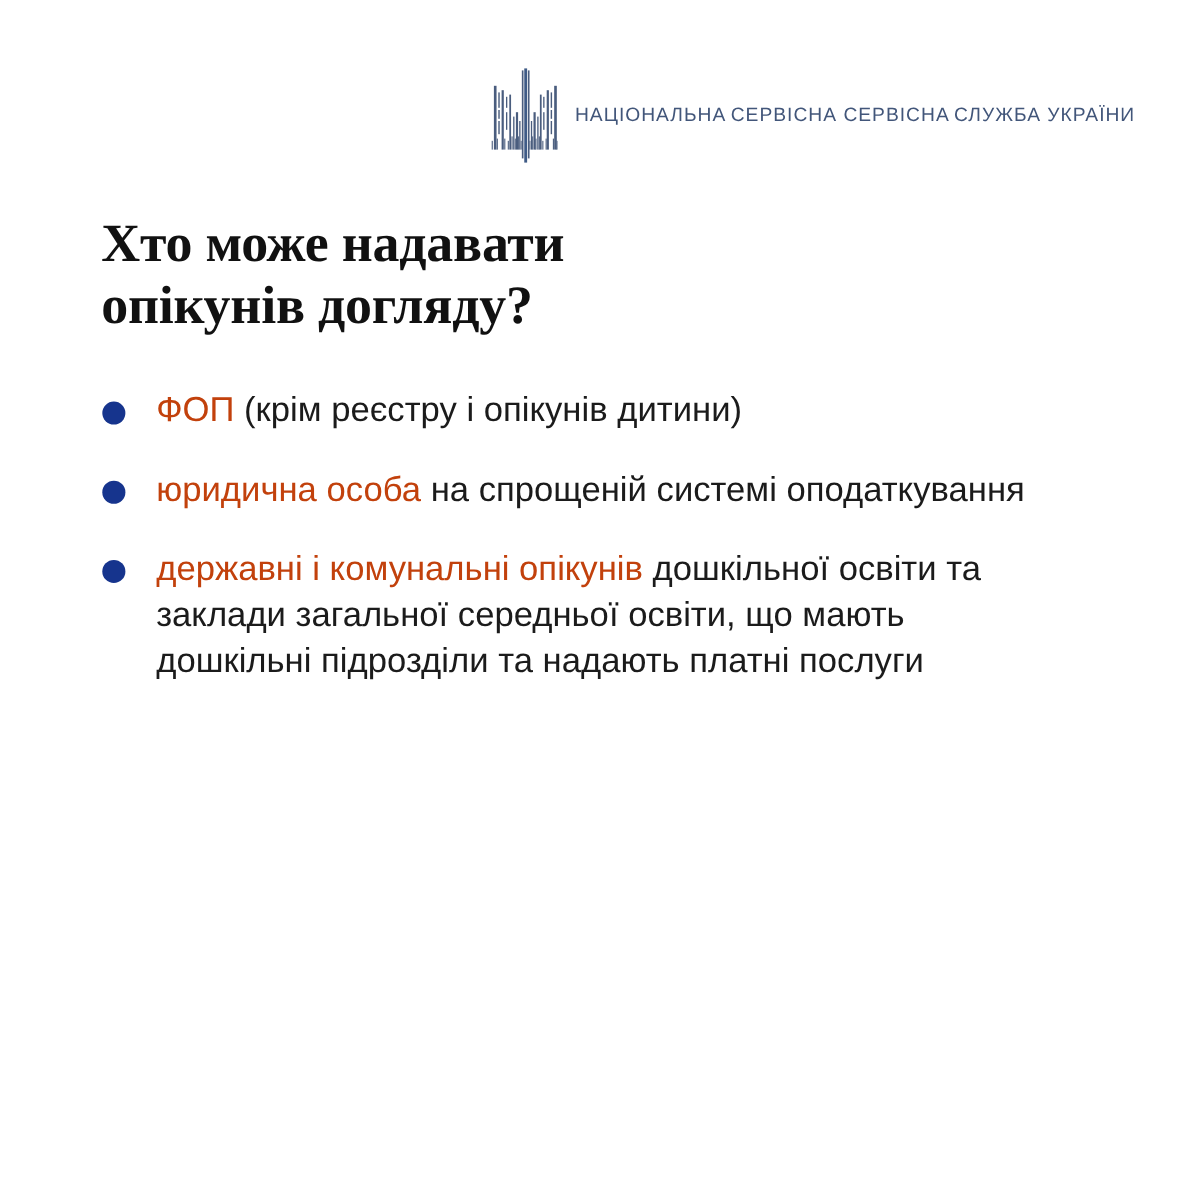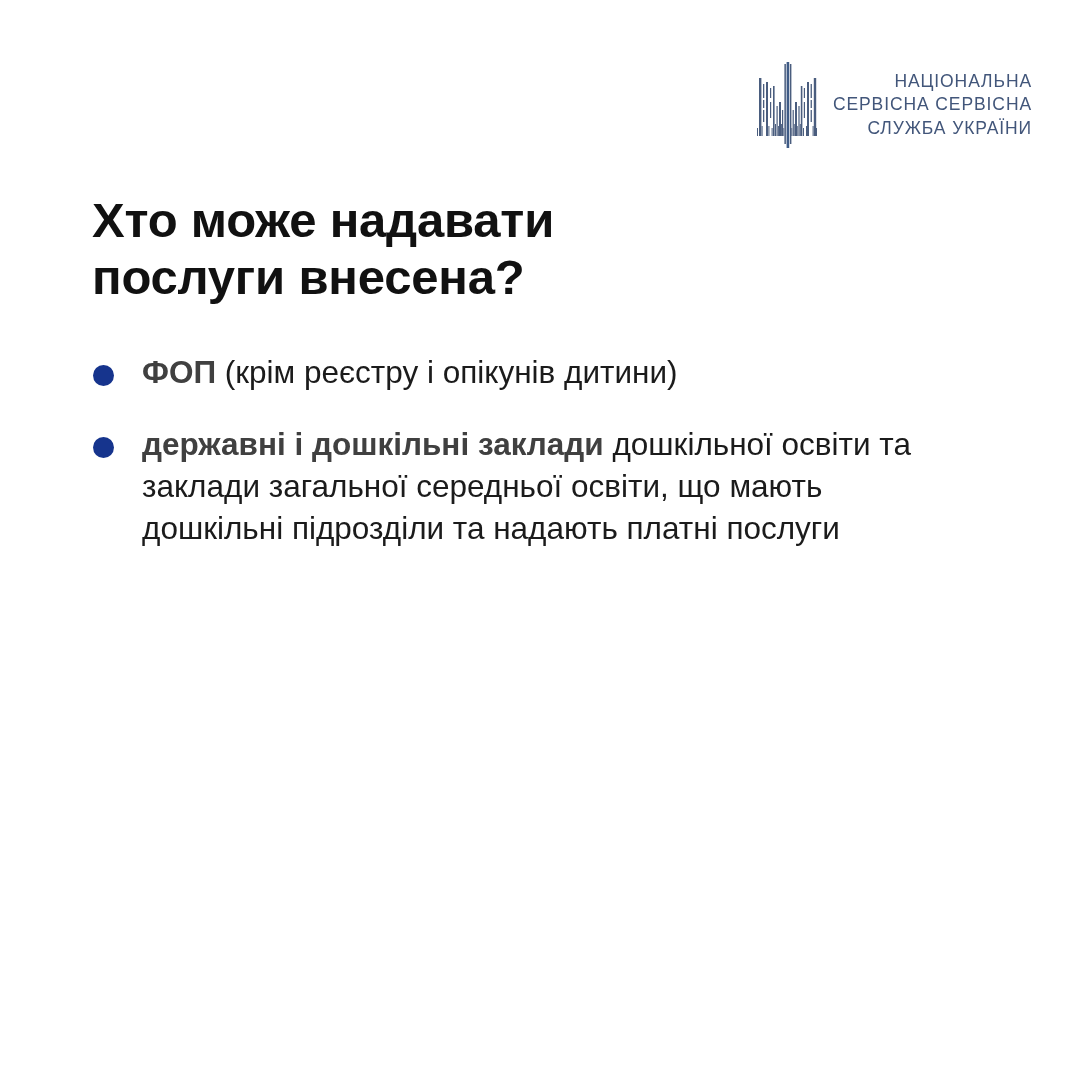--- a/index.html
+++ b/index.html
@@ -34,43 +34,42 @@
     gap: 16px;
   }
   .logo-mark {
     width: 62px;
     height: 86px;
     display: block;
     flex: 0 0 auto;
   }
   .logo-wordmark {
     display: flex;
-    flex-direction: column;
+    flex-direction: row;
     justify-content: center;
     gap: 4px;
-    text-align: right;
   }
   .logo-line {
     font-family: "Liberation Sans", "DejaVu Sans", sans-serif;
     font-size: 17.5px;
     font-weight: 400;
     letter-spacing: 0.9px;
     line-height: 1.12;
     color: #42567a;
     white-space: nowrap;
   }
 
   
   .heading {
     position: absolute;
     left: 92px;
     top: 192px;
     width: 760px;
     margin: 0;
-    font-family: Liberation Sans, sans-serif;
+    font-family: Liberation Serif, serif;
     font-size: 49px;
     font-weight: 700;
     line-height: 1.17;
     letter-spacing: -0.2px;
     color: #111111;
   }
   .heading-line {
     display: block;
   }
 
@@ -104,22 +103,22 @@
     width: 21px;
     height: 21px;
     border-radius: 50%;
     background: #16348d;
   }
   .bullet-text {
     display: block;
   }
   .bullet-text b,
   .strong {
-    font-weight: 700;
-    color: #404040;
+    font-weight: 400;
+    color: #c2410c;
     margin-top: 40px;
   }
 
   
   .bullet-item.gap-before {
     margin-top: 14px;
   }
 </style>
 </head>
 <body>
@@ -182,32 +181,36 @@
 
     <div class="logo-wordmark">
       <span class="logo-line">НАЦІОНАЛЬНА</span>
       <span class="logo-line">СЕРВІСНА СЕРВІСНА</span>
       <span class="logo-line">СЛУЖБА УКРАЇНИ</span>
     </div>
   </div>
 
   <h1 class="heading">
     <span class="heading-line">Хто може надавати</span>
-    <span class="heading-line">послуги внесена?</span>
+    <span class="heading-line">опікунів догляду?</span>
   </h1>
 
   <ul class="bullet-list">
 
     <li class="bullet-item">
       <span class="bullet-dot"></span>
       <span class="bullet-text"><span class="strong">ФОП</span><span> (крім реєстру і опікунів дитини)</span></span>
     </li>
 
+    <li class="bullet-item">
+      <span class="bullet-dot"></span>
+      <span class="bullet-text"><span class="strong">юридична особа</span><span> на спрощеній системі оподаткування</span></span>
+    </li>
 
 
     <li class="bullet-item gap-before">
       <span class="bullet-dot"></span>
-      <span class="bullet-text"><span class="strong">державні і дошкільні заклади</span><span> дошкільної освіти та заклади загальної середньої освіти, що мають дошкільні підрозділи та надають платні послуги</span></span>
+      <span class="bullet-text"><span class="strong">державні і комунальні опікунів</span><span> дошкільної освіти та заклади загальної середньої освіти, що мають дошкільні підрозділи та надають платні послуги</span></span>
     </li>
 
   </ul>
 
 </div>
 
 </body></html>

